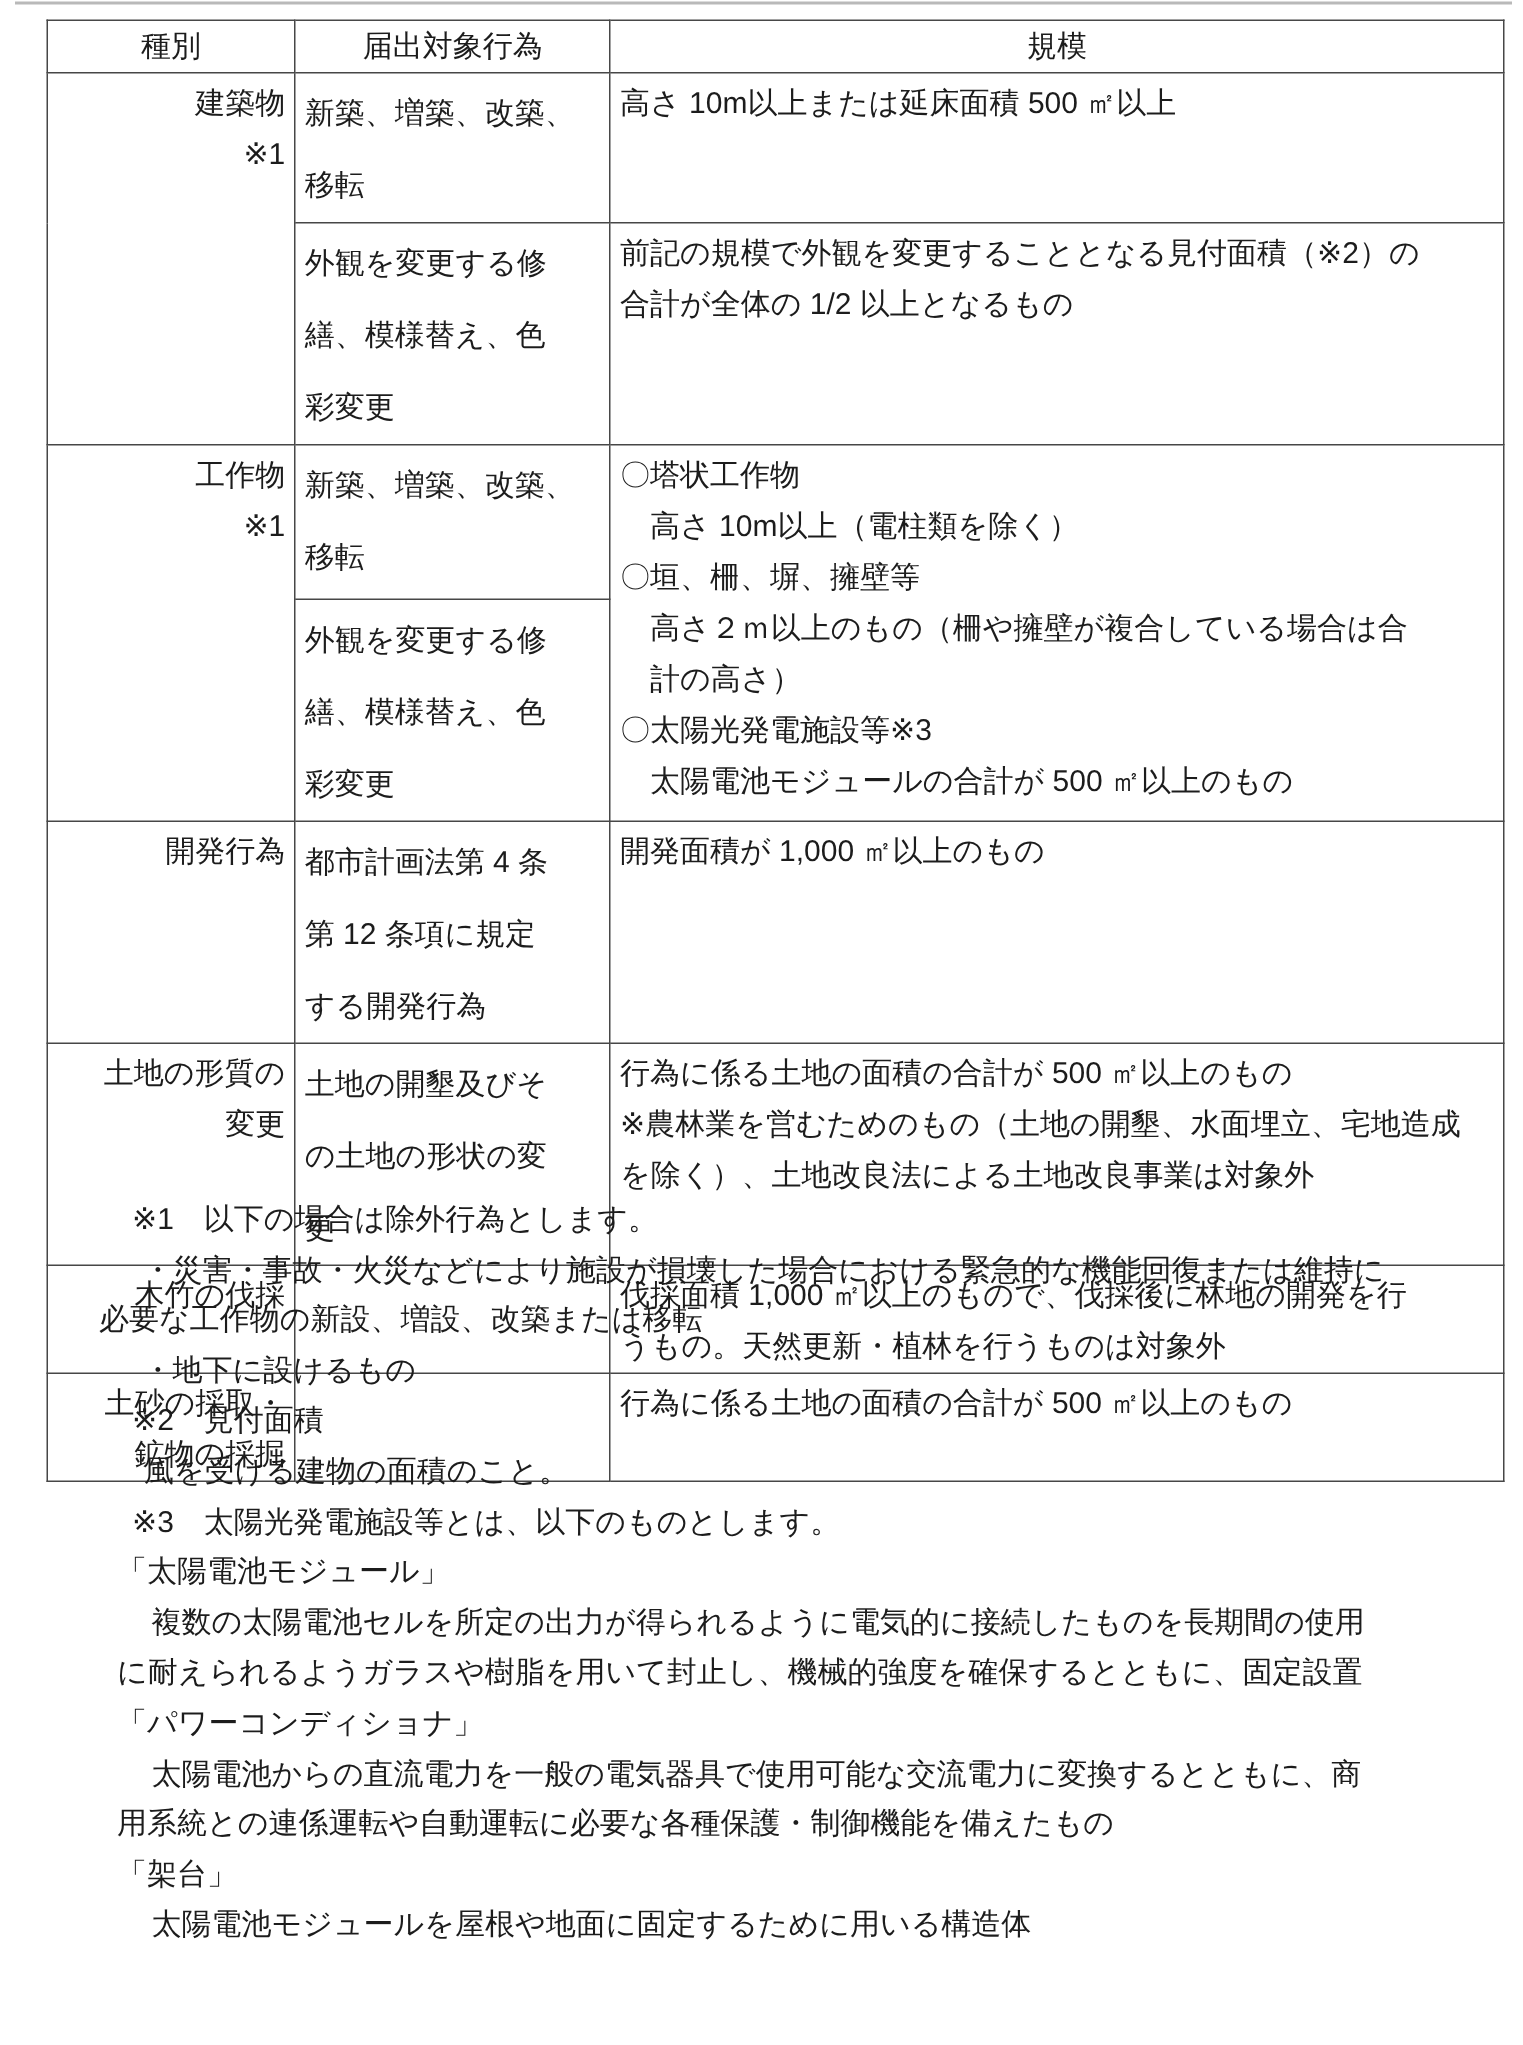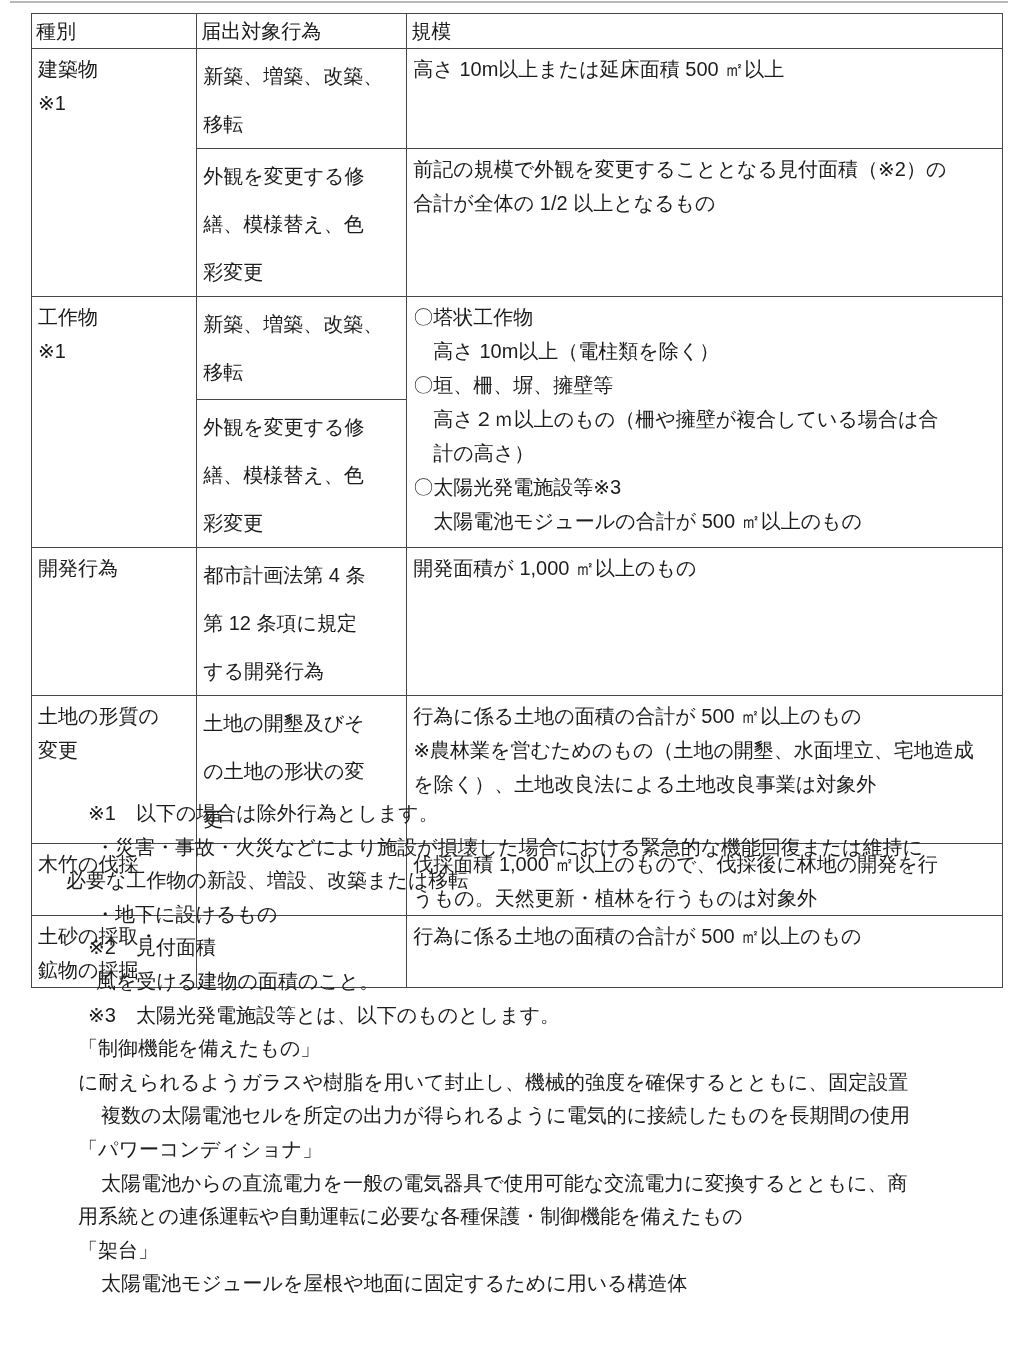--- a/index.html
+++ b/index.html
@@ -28,29 +28,29 @@
   }
   .reg-table td, .reg-table th {
     border: 1px solid #474747;
     vertical-align: top;
     padding: 3px 6px 0 6px;
     font-weight: normal;
     white-space: pre-line;
     overflow: hidden;
   }
   .reg-table th {
-    text-align: left;
+    text-align: center;
     vertical-align: middle;
     padding: 0 4px;
     line-height: 22px;
   }
   .col-kind   { width: 165px; }
   .col-action { width: 210px; }
   .col-scale  { width: 595px; }
-  .cell-kind   { text-align: left; line-height: 34px; padding-top: 6px; }
+  .cell-kind   { text-align: right; line-height: 34px; padding-top: 6px; }
   .cell-action { line-height: 48px; padding-left: 9px; padding-top: 4px; }
   .cell-scale  { line-height: 34px; padding-left: 7px; padding-top: 4px; }
   .notes {
     position: absolute;
     left: 0; top: 797px;
     width: 1015px;
     font-size: 20px;
   }
   .note-line { line-height: 33.6px; height: 33.6px; white-space: pre; }
   .ind0 { padding-left: 88px;  }  
@@ -145,23 +145,23 @@
     </table>
 
   <div class="notes">
     <div class="note-line ind0">※1　以下の場合は除外行為とします。</div>
     <div class="note-line ind1">・災害・事故・火災などにより施設が損壊した場合における緊急的な機能回復または維持に</div>
     <div class="note-line ind2">必要な工作物の新設、増設、改築または移転</div>
     <div class="note-line ind1">・地下に設けるもの</div>
     <div class="note-line ind0">※2　見付面積</div>
     <div class="note-line ind3">風を受ける建物の面積のこと。</div>
     <div class="note-line ind0">※3　太陽光発電施設等とは、以下のものとします。</div>
-    <div class="note-line ind4">「制御機能を備えたもの」</div>
+    <div class="note-line ind4">「太陽電池モジュール」</div>
+    <div class="note-line ind5">複数の太陽電池セルを所定の出力が得られるように電気的に接続したものを長期間の使用</div>
     <div class="note-line ind6">に耐えられるようガラスや樹脂を用いて封止し、機械的強度を確保するとともに、固定設置</div>
-    <div class="note-line ind5">複数の太陽電池セルを所定の出力が得られるように電気的に接続したものを長期間の使用</div>
     <div class="note-line ind4">「パワーコンディショナ」</div>
     <div class="note-line ind5">太陽電池からの直流電力を一般の電気器具で使用可能な交流電力に変換するとともに、商</div>
     <div class="note-line ind6">用系統との連係運転や自動運転に必要な各種保護・制御機能を備えたもの</div>
     <div class="note-line ind4">「架台」</div>
     <div class="note-line ind5">太陽電池モジュールを屋根や地面に固定するために用いる構造体</div>
   </div>
 
 </div>
 
 </body></html>

